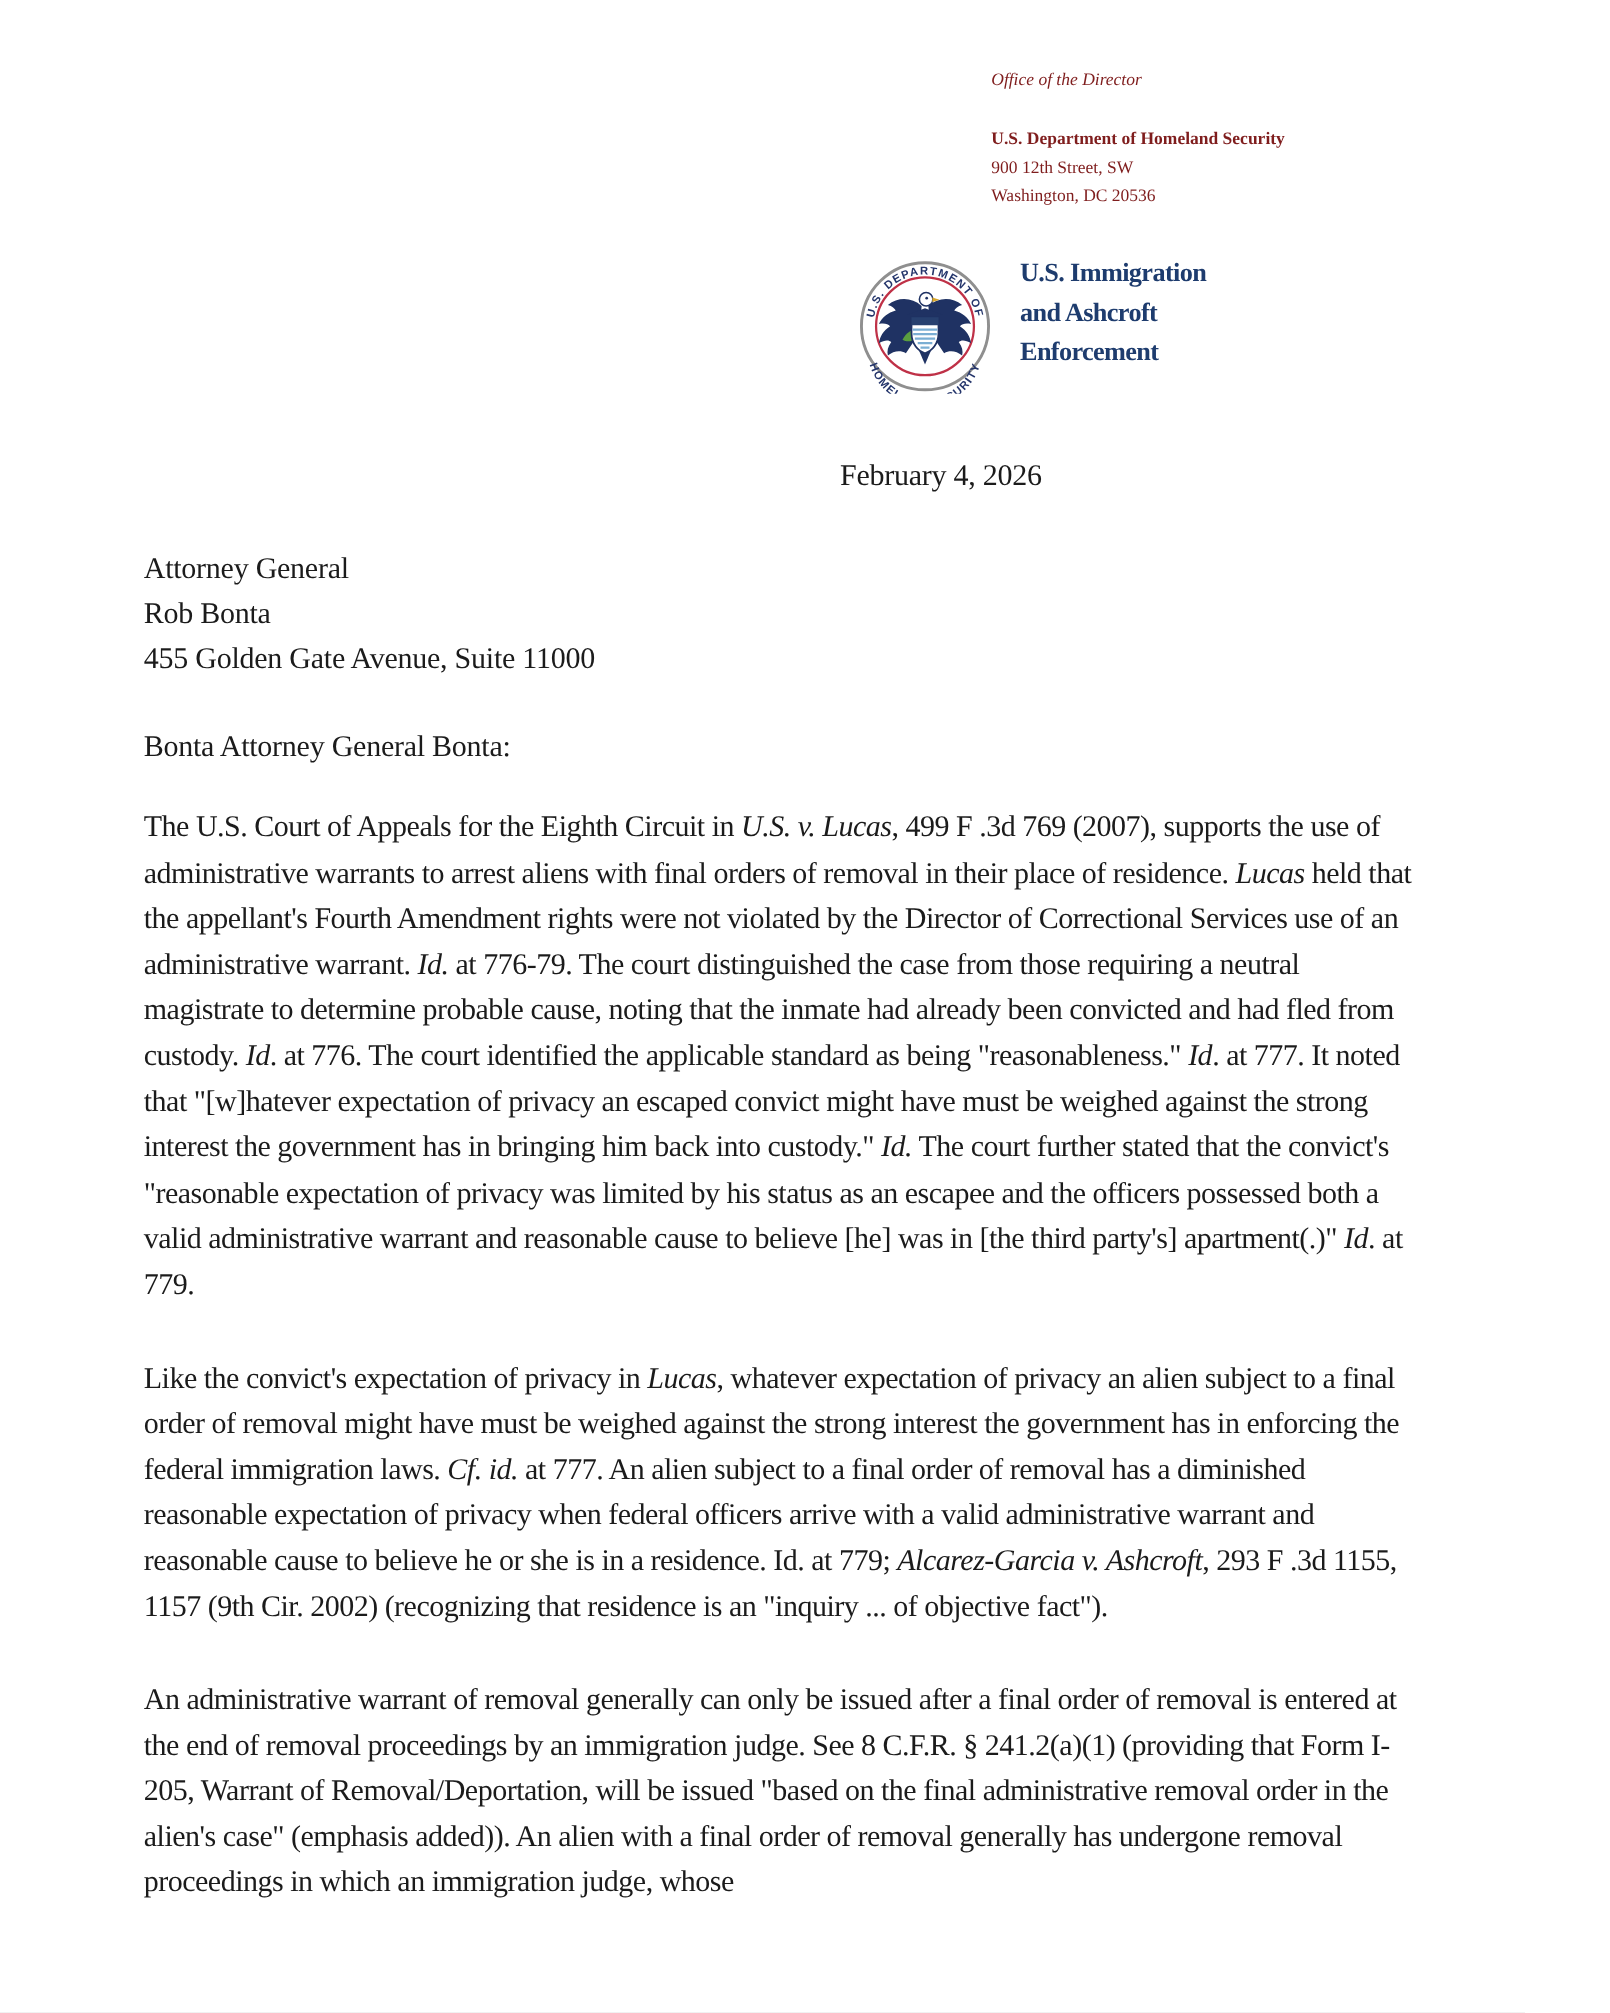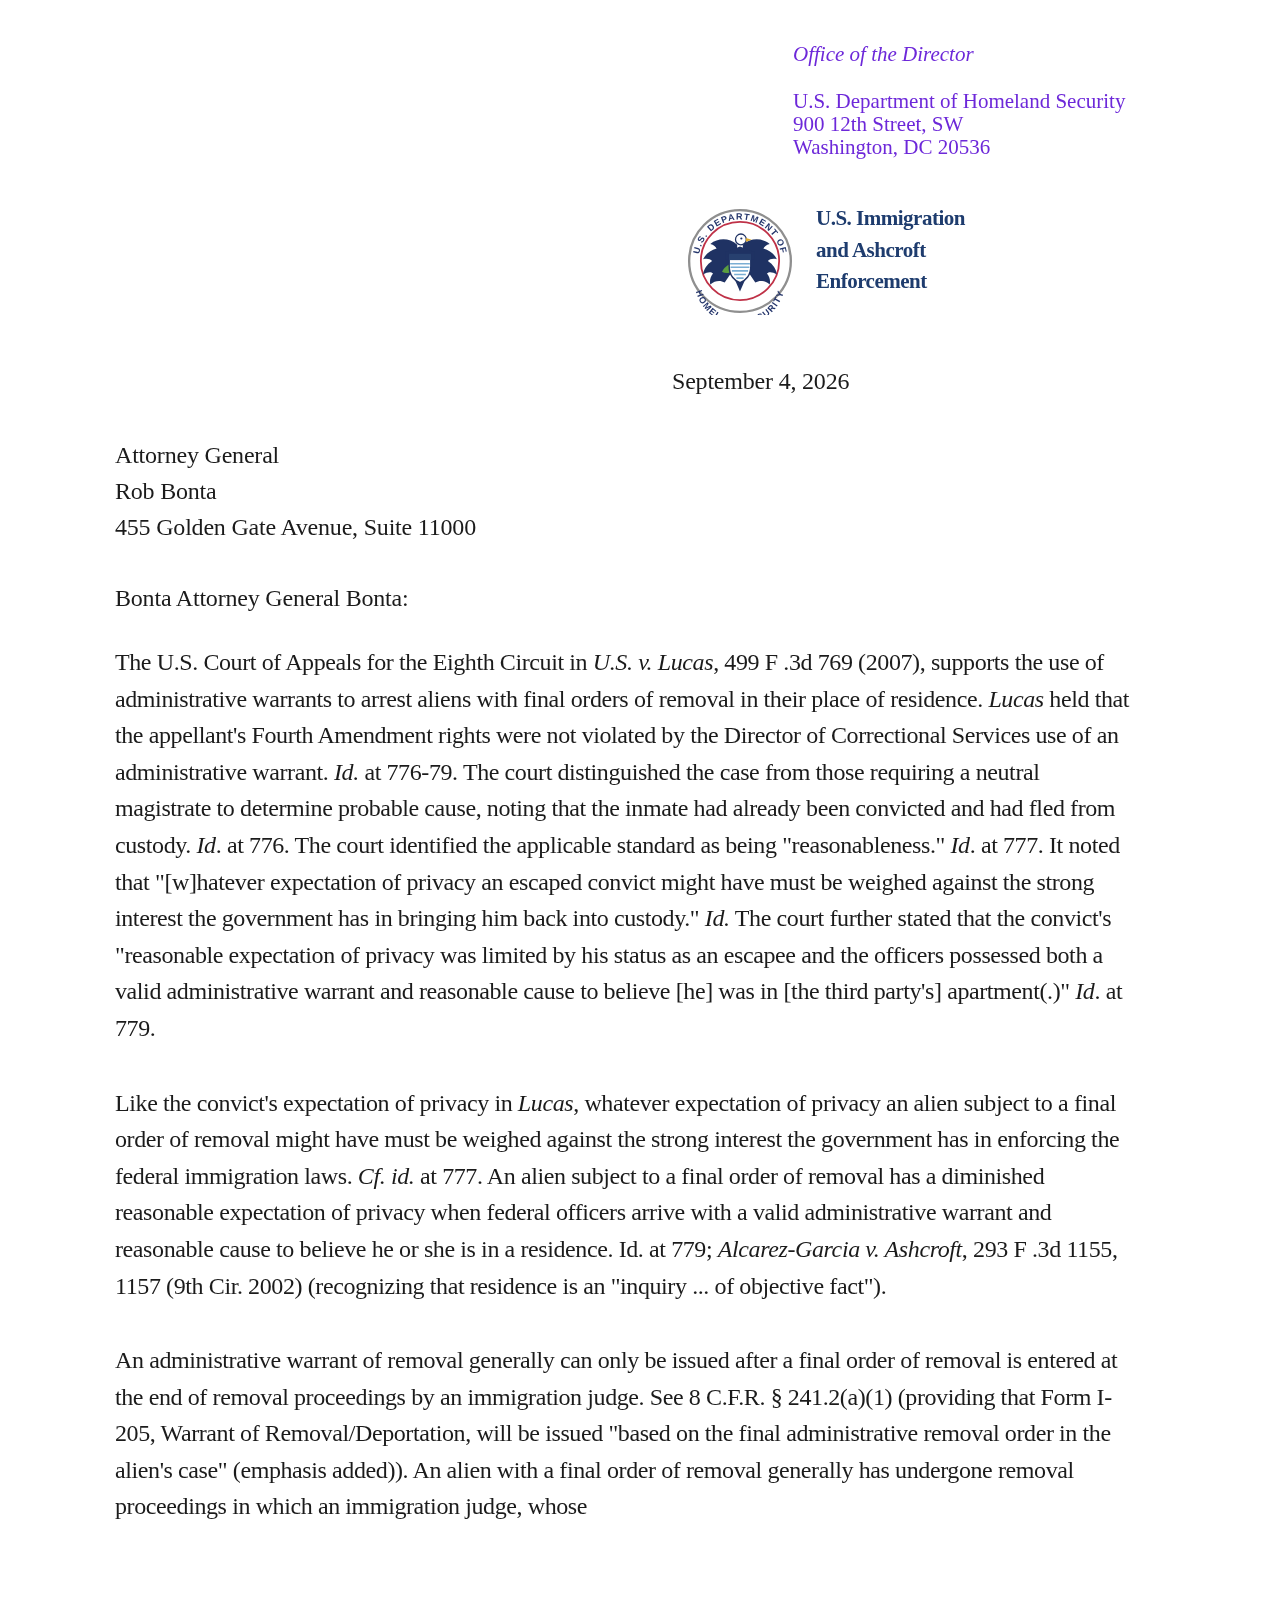--- a/index.html
+++ b/index.html
@@ -7,27 +7,27 @@
     position:relative;
     width:1288px; height:1610px;
     margin:0 auto;
     background:#ffffff;
     font-family:"Liberation Serif", serif;
     color:#1b1b1b;
     overflow:hidden;
   }
   
   .header-right {
-    position:absolute; left:793px; top:43px;
-    color:#6d28d9;
-    font-size:21px;
+    position:absolute; left:793px; top:53px;
+    color:#7f1d1d;
+    font-size:14px;
     line-height:23px;
   }
   .office-line { font-style:italic; margin-bottom:24px; }
-  .dept-line   { font-weight:normal; }
+  .dept-line   { font-weight:bold; }
   
   .seal-wrap { position:absolute; left:686px; top:207px; width:108px; height:108px; }
   .wordmark {
     position:absolute; left:816px; top:203px;
     color:#1e3c6e;
     font-weight:bold;
     font-size:21px;
     line-height:31.5px;
     letter-spacing:-0.5px;
   }
@@ -97,21 +97,21 @@
       </g>
     </svg>
   </div>
 
   <div class="wordmark">
     <div>U.S. Immigration</div>
     <div>and Ashcroft</div>
     <div>Enforcement</div>
   </div>
 
-  <div class="date-line">September 4, 2026</div>
+  <div class="date-line">February 4, 2026</div>
 
   <div class="address-block">
     <div>Attorney General</div>
     <div>Rob Bonta</div>
     <div>455 Golden Gate Avenue, Suite 11000</div>
   </div>
 
   <div class="salutation">Bonta Attorney General Bonta:</div>
 
   <div class="letter-body">

